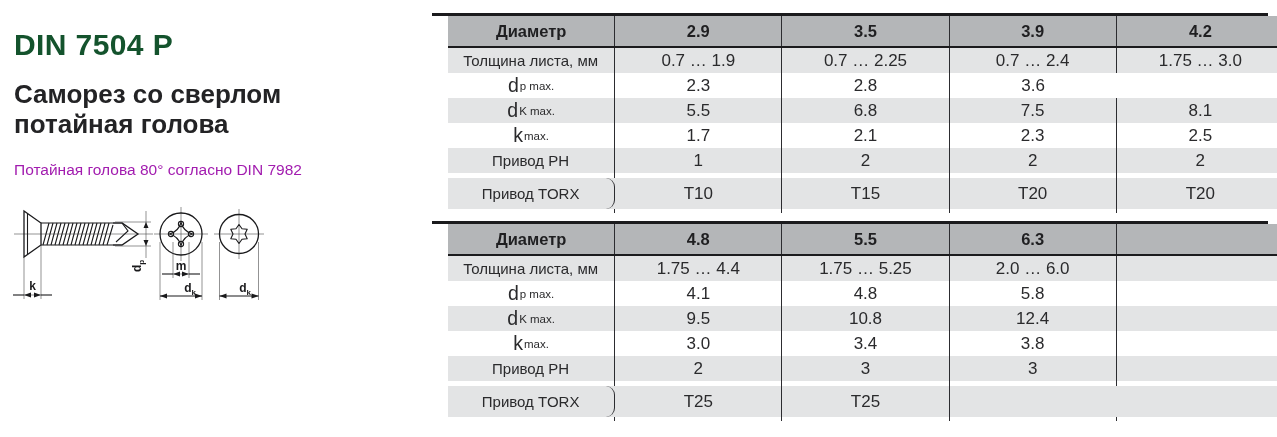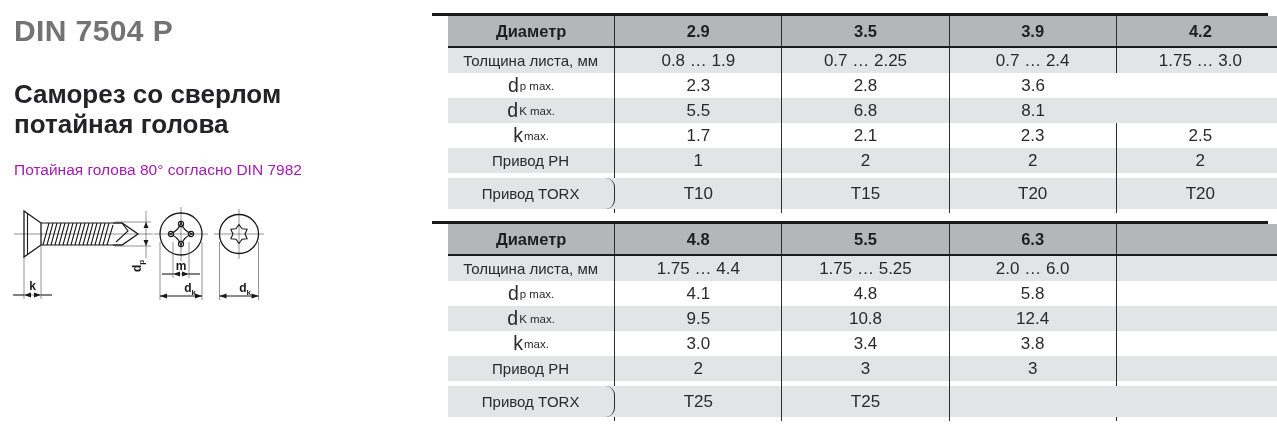--- a/index.html
+++ b/index.html
@@ -1,21 +1,21 @@
 <!DOCTYPE html>
 <html><head>
 <meta charset="utf-8">
 <style>
   html,body{margin:0;padding:0;background:#ffffff;}
   body{width:1277px;height:437px;position:relative;overflow:hidden;
        font-family:"Liberation Sans","DejaVu Sans",sans-serif;color:#2a2a2c;}
 
   
-  .page-title{position:absolute;left:14px;top:14px;font-size:30px;font-weight:700;
-              letter-spacing:.4px;color:#737373;}
+  .page-title{position:absolute;left:14px;top:28px;font-size:30px;font-weight:700;
+              letter-spacing:.4px;color:#14532d;}
   .subtitle{position:absolute;left:14px;top:79px;font-size:26px;font-weight:700;
             line-height:30px;color:#232325;}
   .note{position:absolute;left:14px;top:161px;font-size:15.5px;color:#a21caf;}
   .drawing{position:absolute;left:10px;top:198px;}
 
   
   .spec-table{position:absolute;left:432px;width:836px;border-top:3px solid #1b1b1d;}
   .t1{top:13px;}
   .t2{top:221px;}
   .tr{display:flex;width:100%;margin-left:16px;}
@@ -141,21 +141,21 @@
     <div class="td">
         <span>4.2</span>
       </div>
   </div>
   <div class="tr r g">
     <div class="td label">
         <span class="lab">Толщина листа, мм</span>
         <sub class="lab-sub"></sub>
       </div>
     <div class="td">
-        <span>0.8 … 1.9</span>
+        <span>0.7 … 1.9</span>
       </div>
     <div class="td">
         <span>0.7 … 2.25</span>
       </div>
     <div class="td">
         <span>0.7 … 2.4</span>
       </div>
     <div class="td">
         <span>1.75 … 3.0</span>
       </div>
@@ -180,20 +180,23 @@
         <span class="lab">d</span>
         <sub class="lab-sub">K max.</sub>
       </div>
     <div class="td">
         <span>5.5</span>
       </div>
     <div class="td">
         <span>6.8</span>
       </div>
     <div class="td">
+        <span>7.5</span>
+      </div>
+    <div class="td">
         <span>8.1</span>
       </div>
   </div>
   <div class="tr r">
     <div class="td label sym">
         <span class="lab">k</span>
         <sub class="lab-sub">max.</sub>
       </div>
     <div class="td">
         <span>1.7</span>

